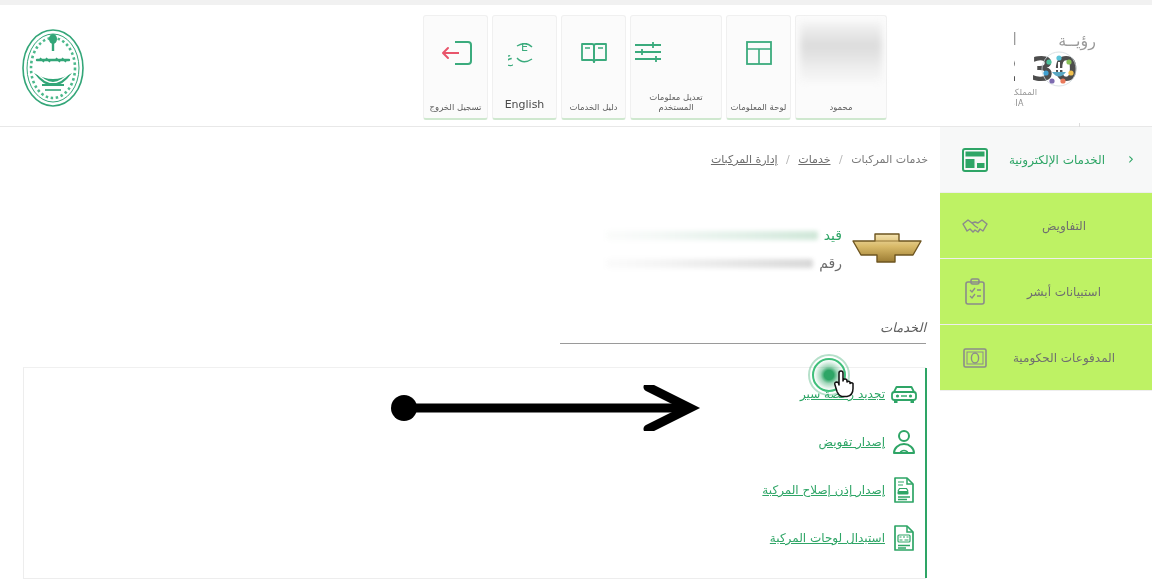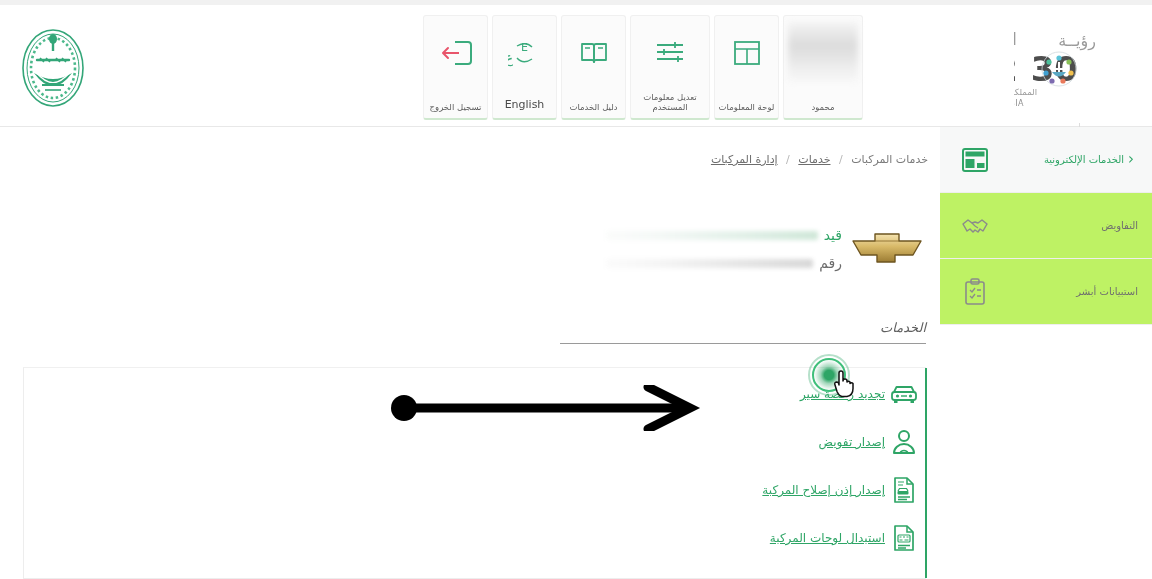--- a/index.html
+++ b/index.html
@@ -25,21 +25,21 @@
 
   
   .nav-tiles{position:absolute;left:423px;top:10px;height:105px;display:flex;flex-direction:row-reverse;gap:4px;}
   .tile{
     width:65px;height:105px;background:#fbfbfb;
     border:1px solid #f0f0f0;border-bottom:2px solid #cfe8cf;
     border-radius:3px;
     display:flex;flex-direction:column;align-items:center;justify-content:flex-start;
     padding-top:14px;box-sizing:border-box;position:relative;
   }
-  .tile.wide{width:80px;}
+  .tile.wide{width:92px;align-items:flex-end;}
   .tile .tile-ico{height:46px;display:flex;align-items:center;justify-content:center;}
   .tile .tile-label{
     position:absolute;bottom:6px;left:0;right:0;text-align:center;
     font-size:8.5px;line-height:10px;color:#5d5d5d;padding:0 3px;
     white-space:normal;
   }
   .tile .tile-label.latin{font-size:11px;color:#4a4a4a;bottom:8px;}
   .tile.user .avatar-blur{
     position:absolute;top:6px;left:4px;right:4px;height:60px;border-radius:2px;
     background:linear-gradient(180deg,#f4f4f4 0%,#e9e9e9 18%,#dcdcdc 38%,#e4e4e4 58%,#efefef 78%,#f7f7f7 100%);
@@ -57,21 +57,21 @@
 
   
   .sidebar{position:absolute;right:0;top:0;width:212px;background:#ffffff;}
   .side-item{
     position:relative;height:66px;display:flex;align-items:center;
     padding:0 14px 0 12px;box-sizing:border-box;
     border-bottom:1px solid #eeeeee;background:#bef264;cursor:pointer;
   }
   .side-item.active{background:#f7f8f8;}
   .side-ico{width:30px;height:30px;flex:0 0 30px;display:flex;align-items:center;justify-content:center;margin-left:8px;}
-  .side-label{font-size:10px;color:#6f6f6f;flex:1;text-align:right;}
+  .side-label{font-size:12px;color:#6f6f6f;flex:1;text-align:center;}
   .side-item.active .side-label{color:#2ea566;}
   .side-chev{width:14px;color:#2ea566;font-size:15px;line-height:1;text-align:center;}
 
   
   .main{position:absolute;right:212px;top:0;width:940px;height:452px;}
 
   .breadcrumb{
     position:absolute;right:12px;top:26px;
     font-size:11px;color:#777777;direction:rtl;white-space:nowrap;
   }
@@ -303,20 +303,30 @@
         <div class="side-ico" data-interactable="false">
           <svg width="24" height="28" viewBox="0 0 24 28">
             <rect x="3" y="4" width="18" height="22" rx="2" fill="none" stroke="#8b8b8b" stroke-width="1.6"></rect>
             <rect x="8" y="1" width="8" height="5" rx="1.5" fill="none" stroke="#8b8b8b" stroke-width="1.6"></rect>
             <path d="M7 12 l2 2 3 -4 M7 18 l2 2 3 -4" fill="none" stroke="#8b8b8b" stroke-width="1.3"></path>
             <path d="M14 12 h4 M14 18 h4" stroke="#8b8b8b" stroke-width="1.3"></path>
           </svg>
         </div>
       </div>
 
+      <div class="side-item" data-interactable="true">
+        <div class="side-label" data-interactable="false">المدفوعات الحكومية</div>
+        <div class="side-ico" data-interactable="false">
+          <svg width="28" height="24" viewBox="0 0 28 24">
+            <rect x="3" y="3" width="22" height="18" rx="1.5" fill="none" stroke="#8b8b8b" stroke-width="1.6"></rect>
+            <rect x="6" y="6" width="16" height="12" fill="none" stroke="#8b8b8b" stroke-width="1"></rect>
+            <ellipse cx="14" cy="12" rx="3.6" ry="5" fill="none" stroke="#8b8b8b" stroke-width="1.4"></ellipse>
+          </svg>
+        </div>
+      </div>
 
     </div>
 
     <div class="main" data-interactable="false">
 
       <div class="breadcrumb" data-interactable="false">
         <span class="bc" data-interactable="false">خدمات المركبات</span>
         <span class="sep" data-interactable="false">/</span>
         <span class="bc link" data-interactable="true">خدمات</span>
         <span class="sep" data-interactable="false">/</span>

